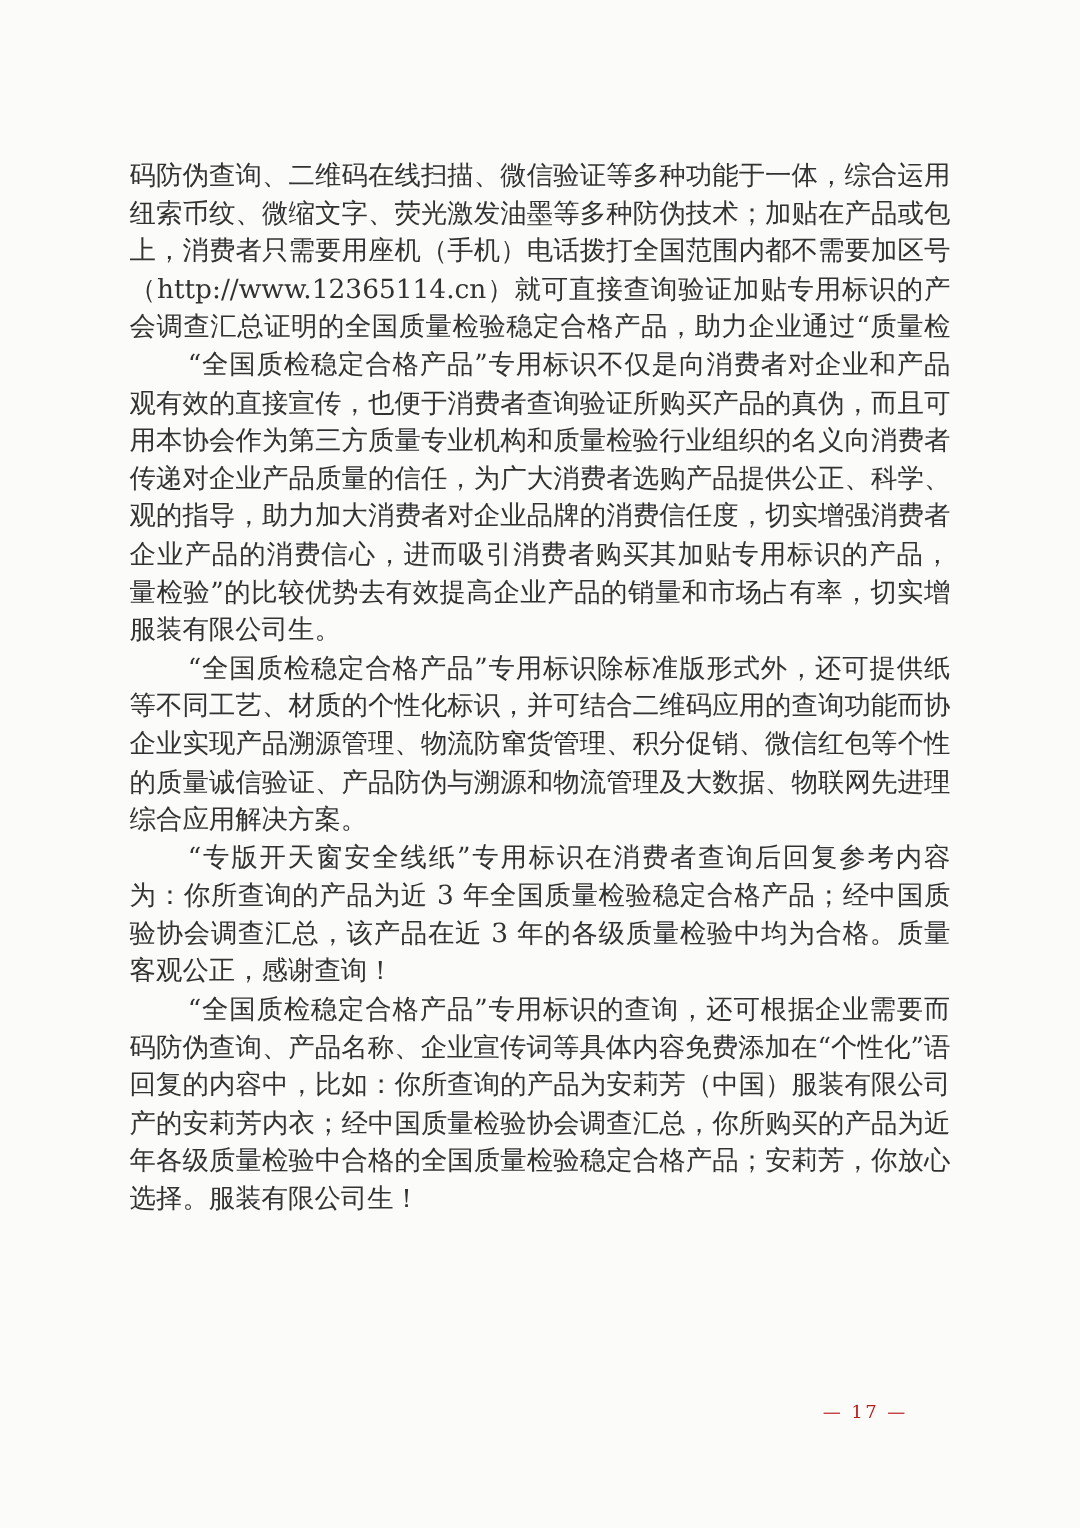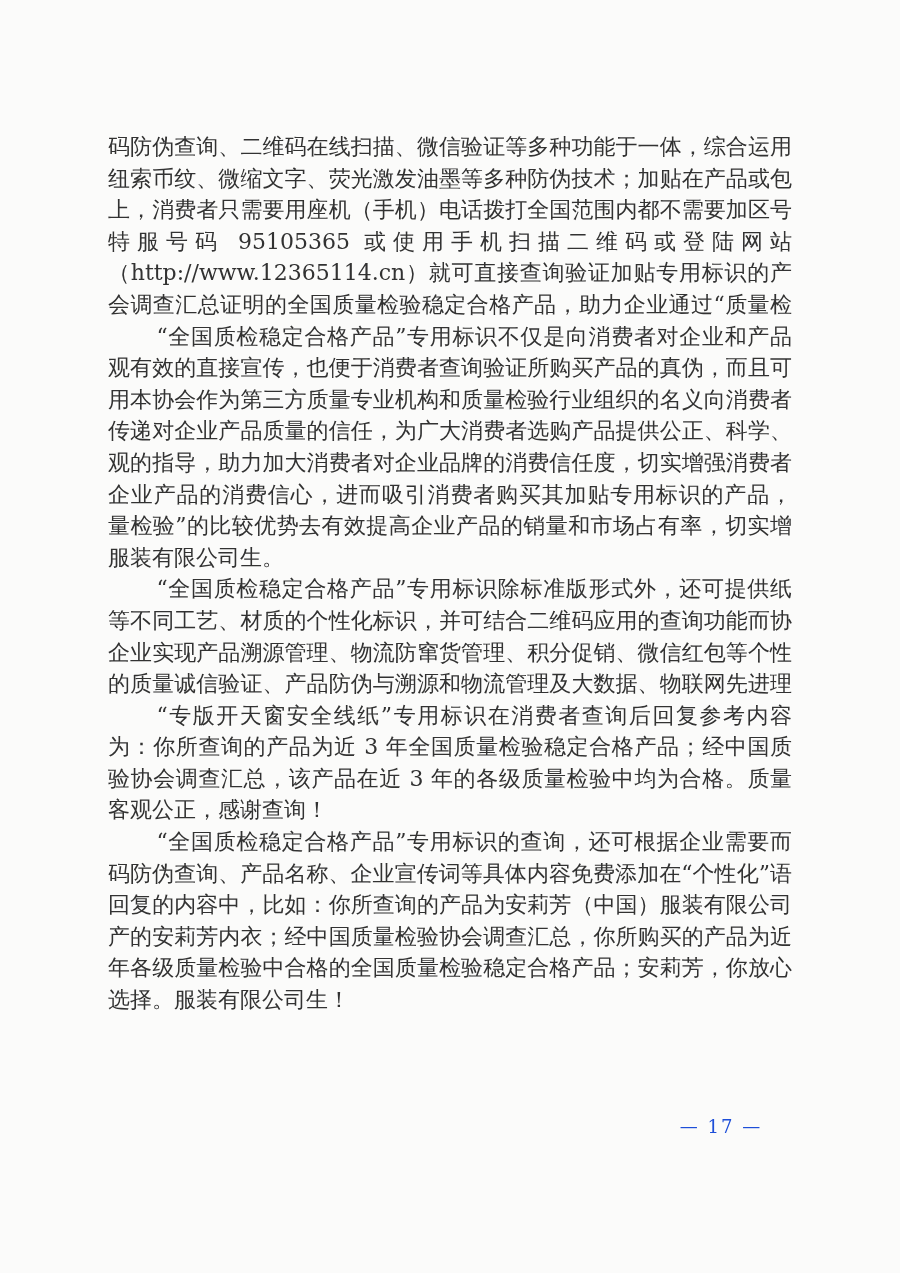--- a/index.html
+++ b/index.html
@@ -37,61 +37,61 @@
     text-justify: inter-character;
   }
   .line.last {
     text-align-last: left;
   }
   .line.first {
     text-indent: 2.2em;
   }
   .page-number {
     position: absolute;
-    top: 1116px;
+    top: 1168px;
     left: 666px;
     width: 110px;
     text-align: center;
     font-family: "DejaVu Serif", "Liberation Serif", serif;
-    font-size: 18px;
+    font-size: 15px;
     letter-spacing: 2px;
-    color: #1d4ed8;
+    color: #b91c1c;
   }
 </style>
 </head>
 <body>
 
 <div class="page">
   <div class="text-block">
 
     <div class="para">
       <div class="line">码防伪查询、二维码在线扫描、微信验证等多种功能于一体，综合运用了</div>
       <div class="line">纽索币纹、微缩文字、荧光激发油墨等多种防伪技术；加贴在产品或包装</div>
       <div class="line">上，消费者只需要用座机（手机）电话拨打全国范围内都不需要加区号的</div>
-      <div class="line">特服号码 95105365 或使用手机扫描二维码或登陆网站</div>
       <div class="line">（http://www.12365114.cn）就可直接查询验证加贴专用标识的产品为本协</div>
       <div class="line">会调查汇总证明的全国质量检验稳定合格产品，助力企业通过“质量检验”</div>
     </div>
 
     <div class="para">
       <div class="line first">“全国质检稳定合格产品”专用标识不仅是向消费者对企业和产品直</div>
       <div class="line">观有效的直接宣传，也便于消费者查询验证所购买产品的真伪，而且可以</div>
       <div class="line">用本协会作为第三方质量专业机构和质量检验行业组织的名义向消费者</div>
       <div class="line">传递对企业产品质量的信任，为广大消费者选购产品提供公正、科学、客</div>
       <div class="line">观的指导，助力加大消费者对企业品牌的消费信任度，切实增强消费者对</div>
       <div class="line">企业产品的消费信心，进而吸引消费者购买其加贴专用标识的产品，以“质</div>
       <div class="line">量检验”的比较优势去有效提高企业产品的销量和市场占有率，切实增强</div>
       <div class="line last">服装有限公司生。</div>
     </div>
 
     <div class="para">
       <div class="line first">“全国质检稳定合格产品”专用标识除标准版形式外，还可提供纸质</div>
       <div class="line">等不同工艺、材质的个性化标识，并可结合二维码应用的查询功能而协助</div>
       <div class="line">企业实现产品溯源管理、物流防窜货管理、积分促销、微信红包等个性化</div>
       <div class="line">的质量诚信验证、产品防伪与溯源和物流管理及大数据、物联网先进理念</div>
+      <div class="line last">综合应用解决方案。</div>
     </div>
 
     <div class="para">
       <div class="line first">“专版开天窗安全线纸”专用标识在消费者查询后回复参考内容</div>
       <div class="line">为：你所查询的产品为近 3 年全国质量检验稳定合格产品；经中国质量检</div>
       <div class="line">验协会调查汇总，该产品在近 3 年的各级质量检验中均为合格。质量检验，</div>
       <div class="line last">客观公正，感谢查询！</div>
     </div>
 
     <div class="para">

